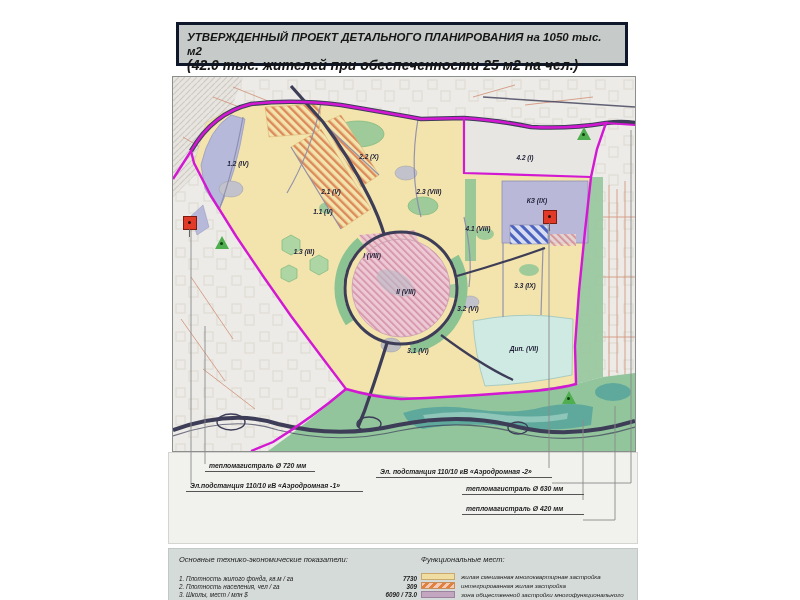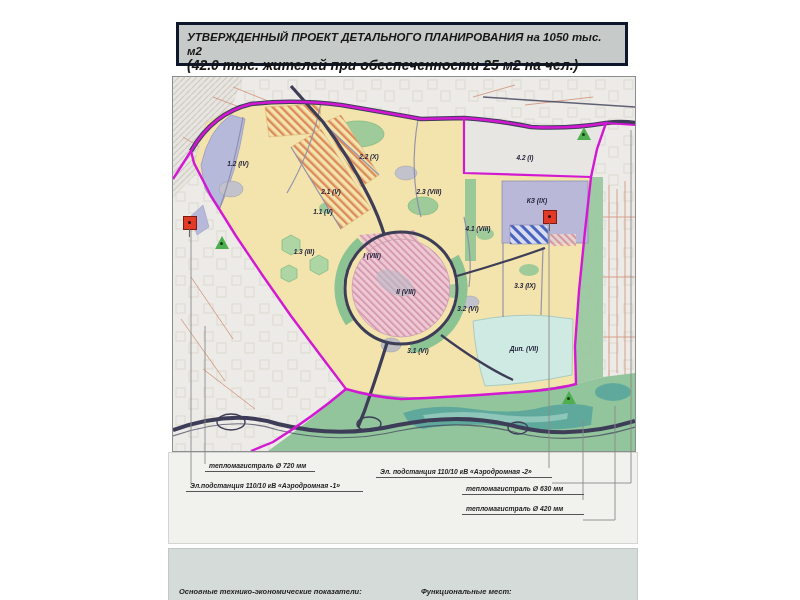--- a/index.html
+++ b/index.html
@@ -34,21 +34,21 @@
   .ann-b{left:376px;top:467px;width:176px;}
   .ann-c{left:186px;top:481px;width:177px;}
   .ann-d{left:462px;top:484px;width:122px;}
   .ann-e{left:462px;top:504px;width:122px;}
   .leader-svg{position:absolute;left:168px;top:76px;width:470px;height:469px;
     pointer-events:none;z-index:4;}
   
   .bottom-box{position:absolute;left:168px;top:548px;width:470px;height:64px;
     background:#d5dbd9;border:1px solid #c2c8c6;box-sizing:border-box;}
   .ind{position:absolute;left:10px;top:6px;width:238px;}
-  .ind-header,.leg-header{font-size:7.5px;font-style:italic;font-weight:bold;color:#1c1c1c;margin-top:32px;}
+  .ind-header,.leg-header{font-size:7.5px;font-style:italic;font-weight:normal;color:#1c1c1c;}
   .ind-rows{margin-top:11px;}
   .ind-row{display:flex;justify-content:space-between;font-size:6.3px;font-style:italic;
     color:#1c1c1c;line-height:8px;}
   .ind-row .v{font-weight:bold;}
   .leg{position:absolute;left:252px;top:6px;width:212px;}
   .leg-rows{margin-top:8px;}
   .leg-row{display:flex;align-items:center;height:9px;}
   .leg-sw{width:34px;height:7px;margin-right:6px;flex:0 0 34px;box-sizing:border-box;}
   .sw-yellow{background:#f0dda2;border:1px solid #c9a96d;}
   .sw-hatched{background:repeating-linear-gradient(-45deg,#f5c9b4 0 3px,#e08140 3px 6px);border:1px solid #c98d5a;}

